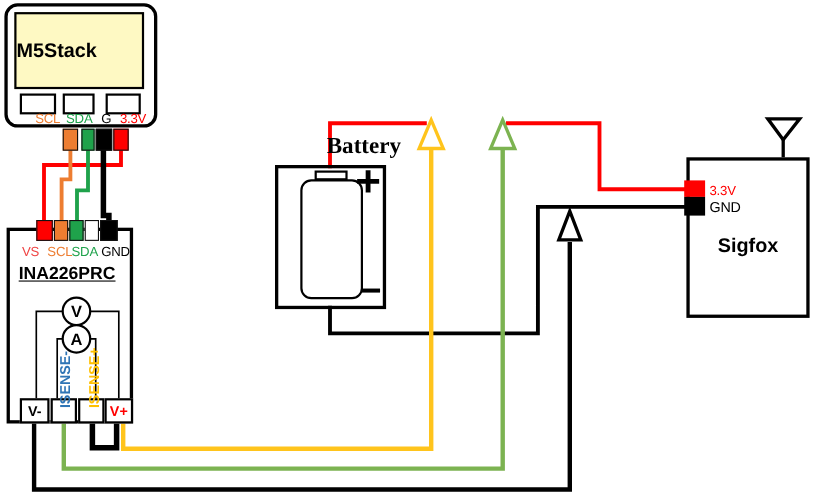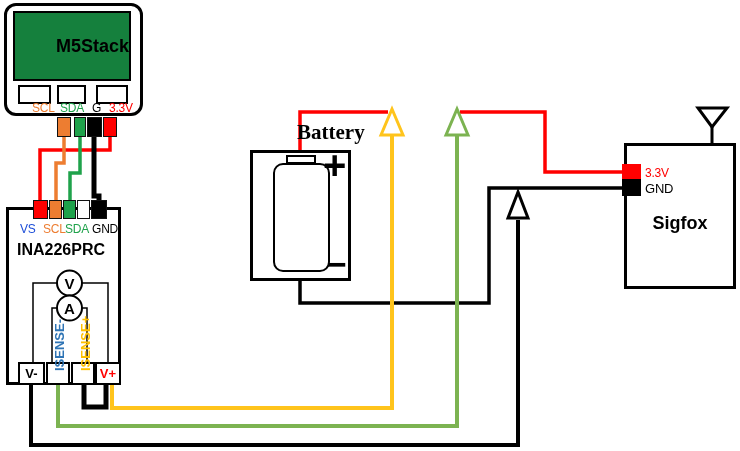--- a/index.html
+++ b/index.html
@@ -9,22 +9,22 @@
   .device { position:absolute; border:3px solid #000; background:transparent; z-index:2; }
   .abs { position:absolute; }
   .pin { position:absolute; border:1px solid #111; z-index:3; }
   .b { font-weight:bold; }
   .pinlbl { position:absolute; font-size:12px; font-weight:normal; white-space:nowrap; letter-spacing:-0.2px; }
   .terminal { position:absolute; border:2px solid #000; background:#fff; z-index:3;
               display:flex; align-items:center; justify-content:center;
               font-size:13px; font-weight:bold; }
   .vlabel { position:absolute; z-index:4; font-size:13px; font-weight:bold; white-space:nowrap;
             transform:rotate(-90deg); transform-origin:0 0; letter-spacing:0px; }
-  .screen { position:absolute; border:2px solid #000; background:#15803d;
-            display:flex; align-items:center; justify-content:flex-end; }
+  .screen { position:absolute; border:2px solid #000; background:#fef9c3;
+            display:flex; align-items:center; justify-content:flex-start; }
   .btn { position:absolute; border:2px solid #000; background:#fff; }
   .title-center { text-align:center; font-weight:bold; }
 </style>
 </head>
 <body>
 
 <div id="stage">
 
   <svg id="wires" width="740" height="451" viewBox="0 0 740 451">
 
@@ -73,25 +73,25 @@
     <span class="pinlbl" style="left: 85px; top: 95px; color: rgb(0, 0, 0);">G</span>
     <span class="pinlbl" style="left: 102px; top: 95px; color: rgb(255, 0, 0);">3.3V</span>
   </div>
 
   <div class="pin" style="left: 57px; top: 117px; width: 14px; height: 20px; background: rgb(237, 125, 49);"></div>
   <div class="pin" style="left: 74px; top: 117px; width: 12px; height: 20px; background: rgb(31, 162, 75);"></div>
   <div class="pin" style="left: 87px; top: 117px; width: 15px; height: 20px; background: rgb(0, 0, 0);"></div>
   <div class="pin" style="left: 103px; top: 117px; width: 14px; height: 20px; background: rgb(255, 0, 0);"></div>
 
   <div class="device" style="left:6px; top:207px; width:115px; height:178px;">
-    <span class="pinlbl" style="left: 11px; top: 12px; color: #1d4ed8;">VS</span>
+    <span class="pinlbl" style="left: 11px; top: 12px; color: #ef4444;">VS</span>
     <span class="pinlbl" style="left: 34px; top: 12px; color: rgb(237, 125, 49);">SCL</span>
     <span class="pinlbl" style="left: 56px; top: 12px; color: rgb(31, 162, 75);">SDA</span>
     <span class="pinlbl" style="left: 83px; top: 12px; color: rgb(0, 0, 0);">GND</span>
-    <div class="title-center" style="position:absolute; left:0; top:31px; width:104px; font-size:16px;">INA226PRC</div>
+    <div class="title-center" style="position:absolute; left:0; top:31px; width:104px; font-size:16px;text-decoration:underline;">INA226PRC</div>
   </div>
 
   <div class="pin" style="left: 33px; top: 200px; width: 15px; height: 19px; background: rgb(255, 0, 0);"></div>
   <div class="pin" style="left: 49px; top: 200px; width: 13px; height: 19px; background: rgb(237, 125, 49);"></div>
   <div class="pin" style="left: 63px; top: 200px; width: 13px; height: 19px; background: rgb(31, 162, 75);"></div>
   <div class="pin" style="left: 77px; top: 200px; width: 13px; height: 19px; background: rgb(255, 255, 255);"></div>
   <div class="pin" style="left: 91px; top: 200px; width: 16px; height: 19px; background: rgb(0, 0, 0);"></div>
 
   <div class="terminal" style="left:18px; top:362px; width:27px; height:23px;">
     <span>V-</span>

